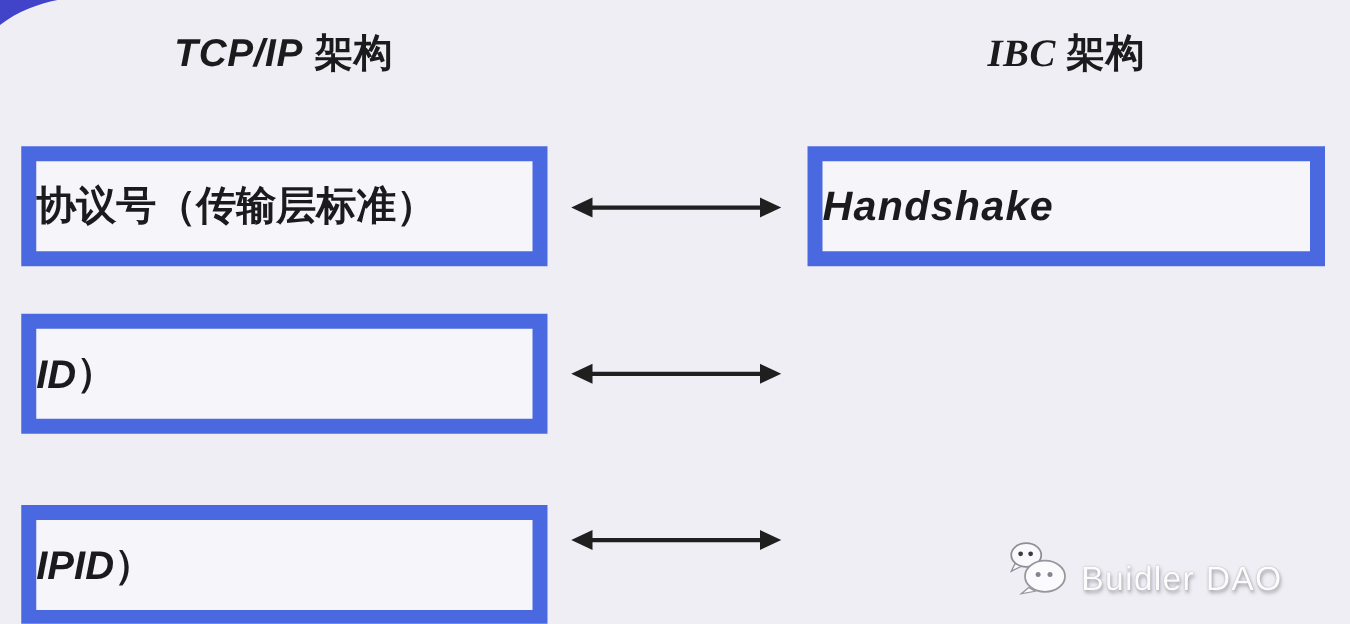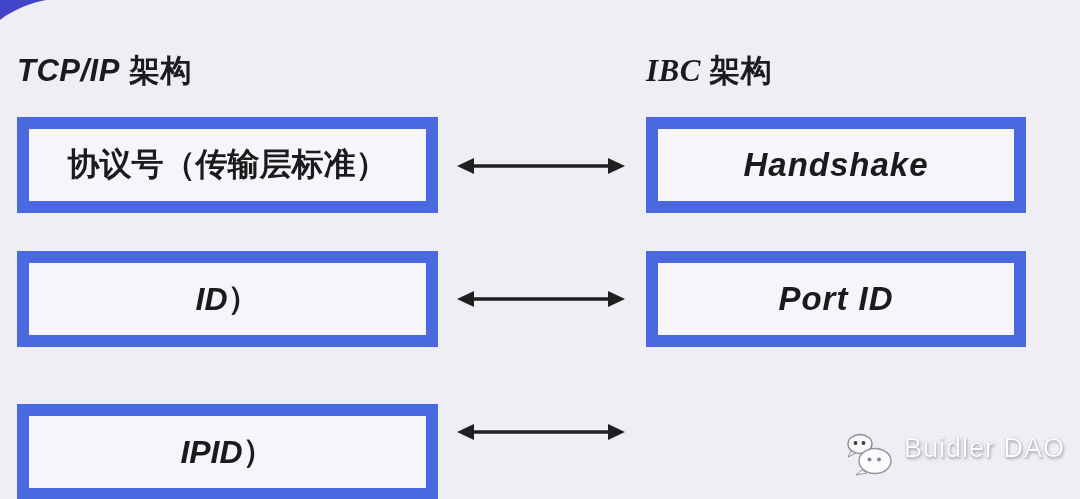--- a/index.html
+++ b/index.html
@@ -12,55 +12,54 @@
   }
   .stage { position: absolute; inset: 0; width: 1080px; height: 499px; }
 
   
   .corner-wedge { position: absolute; top: 0; left: 0; }
 
   
   .col-header {
     position: absolute; top: 22px;
     font-size: 31px; font-weight: bold; color: #1b1b1d;
-    text-align: left; letter-spacing: 0.5px;
+    text-align: center; letter-spacing: 0.5px;
     white-space: pre;
-    margin-top: 28px;
   }
   .col-header-left  { left: 17px;  width: 420px; }
   .col-header-right { left: 646px; width: 414px; font-family: Liberation Serif, serif; }
   .lat { font-style: italic; }
 
   
   .box {
     position: absolute;
     box-sizing: border-box;
     border: 12px solid #4a68e0;
     background: #f6f5f9;
-    display: flex; align-items: center; justify-content: center;
+    display: flex; align-items: center; justify-content: flex-start;
     font-size: 32px; font-weight: bold; color: #1b1b1d;
     white-space: pre;
   }
   .box-left  { left: 17px;  width: 421px; }
-  .box-right { left: 646px; width: 380px; font-style: italic; font-size: 33px; letter-spacing: 1px; }
+  .box-right { left: 646px; width: 414px; font-style: italic; font-size: 33px; letter-spacing: 1px; }
   .row1 { top: 117px; height: 96px; }
   .row2 { top: 251px; height: 96px; }
   .row3 { top: 404px; height: 96px; }
   .it { font-style: italic; }
 
   
   .arrow { position: absolute; left: 455px; width: 172px; height: 24px; }
   .arrow-1 { top: 154px; }
   .arrow-2 { top: 287px; }
   .arrow-3 { top: 420px; }
 
   
   .watermark {
-    position: absolute; left: 845px; top: 433px;
-    display: flex; align-items: flex-start; gap: 7px;
+    position: absolute; left: 806px; top: 433px;
+    display: flex; align-items: flex-end; gap: 7px;
   }
   .wm-label {
     font-size: 27px; font-weight: 500; letter-spacing: 1px;
     color: #fcfcfd;
     text-shadow: 0 0 1px rgba(140,140,145,0.9), 1px 2px 3px rgba(95,95,105,0.5);
     white-space: pre;
   }
 </style>
 </head>
 <body>
@@ -81,21 +80,20 @@
     <polygon points="170,12 153,4 153,20" fill="#1f1f1f"></polygon>
   </svg>
   <div class="box box-right row1"><span>Handshake</span></div>
 
   <div class="box box-left row2"><span class="it">ID</span><span></span><span class="it"></span><span>）</span></div>
   <svg class="arrow arrow-2" viewBox="0 0 172 24" aria-hidden="true">
     <line x1="14" y1="12" x2="158" y2="12" stroke="#1f1f1f" stroke-width="3.4"></line>
     <polygon points="2,12 19,4 19,20" fill="#1f1f1f"></polygon>
     <polygon points="170,12 153,4 153,20" fill="#1f1f1f"></polygon>
   </svg>
-  <div class="box box-right row2"><span>Port ID</span></div>
 
   <div class="box box-left row3"><span></span><span class="it">IP</span><span class="it">ID</span><span>）</span></div>
   <svg class="arrow arrow-3" viewBox="0 0 172 24" aria-hidden="true">
     <line x1="14" y1="12" x2="158" y2="12" stroke="#1f1f1f" stroke-width="3.4"></line>
     <polygon points="2,12 19,4 19,20" fill="#1f1f1f"></polygon>
     <polygon points="170,12 153,4 153,20" fill="#1f1f1f"></polygon>
   </svg>
 
   <div class="watermark">
     <svg width="52" height="46" viewBox="0 0 52 46" aria-hidden="true">

